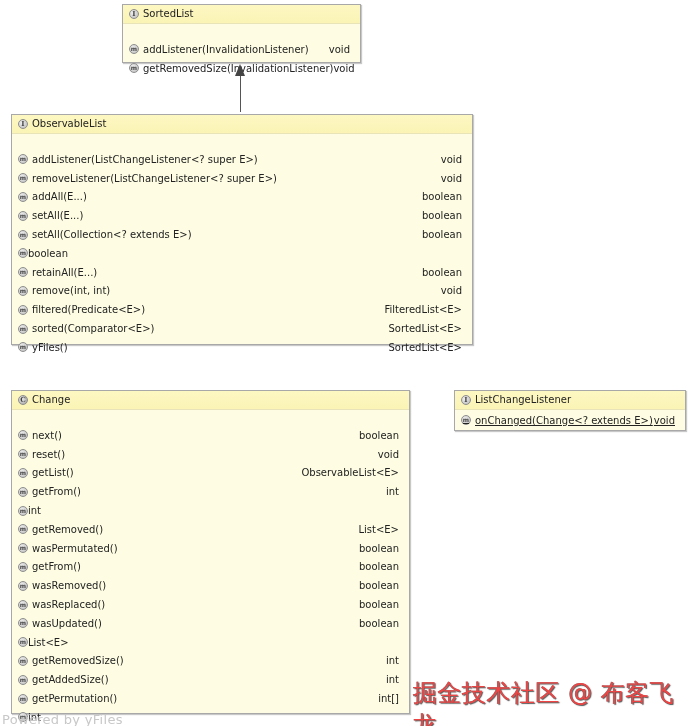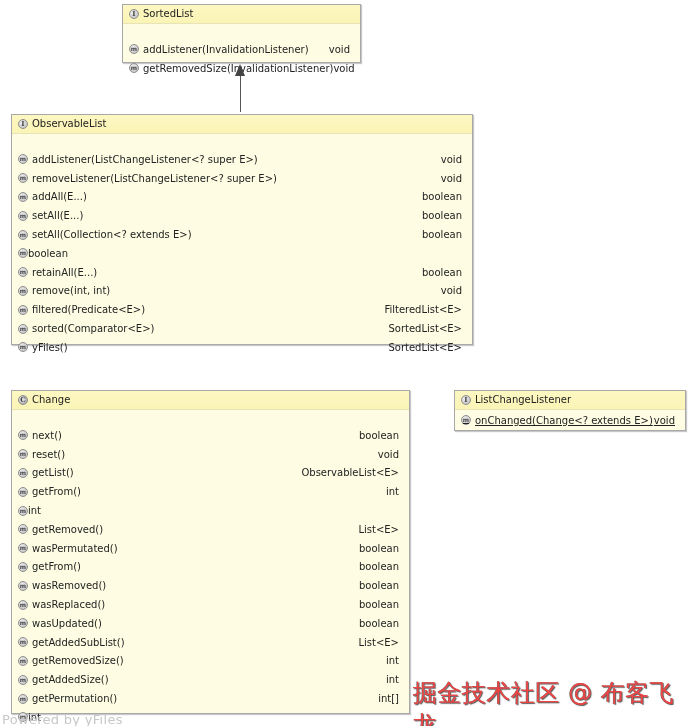--- a/index.html
+++ b/index.html
@@ -188,21 +188,20 @@
         <span class="sig">wasReplaced()</span>
         <span class="ret">boolean</span>
       </div>
     <div class="row">
         <span class="ico">m</span>
         <span class="sig">wasUpdated()</span>
         <span class="ret">boolean</span>
       </div>
     <div class="row">
         <span class="ico">m</span>
-        <span class="sig">getAddedSubList()</span>
         <span class="ret">List&lt;E&gt;</span>
       </div>
     <div class="row">
         <span class="ico">m</span>
         <span class="sig">getRemovedSize()</span>
         <span class="ret">int</span>
       </div>
     <div class="row">
         <span class="ico">m</span>
         <span class="sig">getAddedSize()</span>

